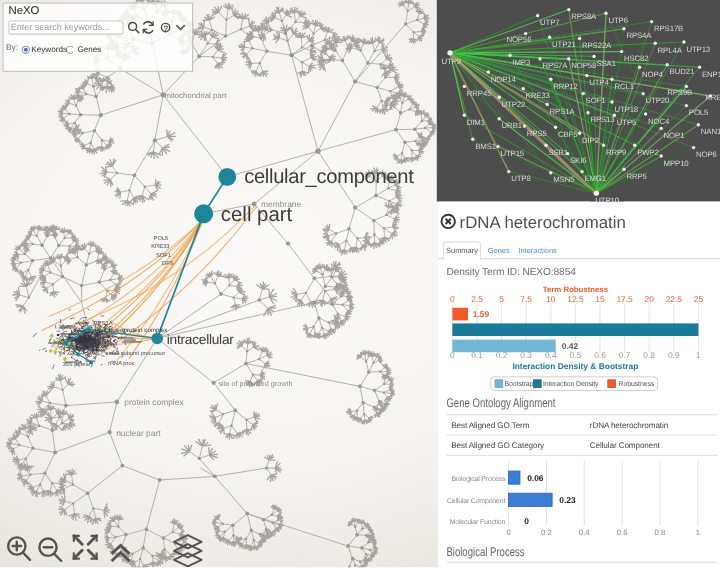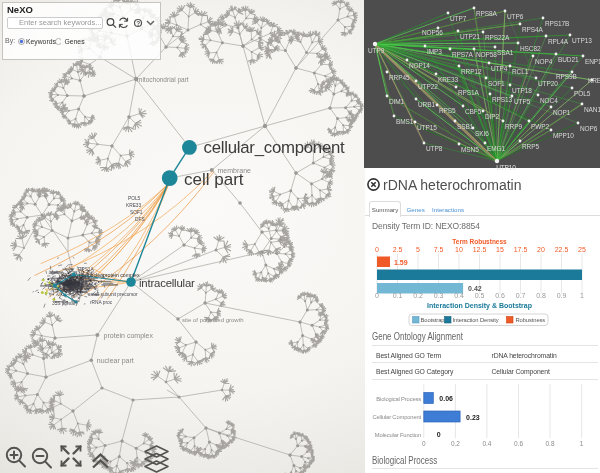--- a/index.html
+++ b/index.html
@@ -434,22 +434,22 @@
         <g stroke="#55534f" stroke-width="2.3" fill="none">
           <path d="M93 461.5l7.5-7 7.5 7M93 467.5l7.5-7 7.5 7"></path>
         </g>
         <g stroke="#55534f" stroke-width="1.6" fill="none" stroke-linejoin="round">
           <path d="M145 451.5l11.5-5.5 11.5 5.5-11.5 5.5z"></path>
           <path d="M145 459.0l11.5-5.5 11.5 5.5-11.5 5.5z"></path>
           <path d="M145 466.5l11.5-5.5 11.5 5.5-11.5 5.5z"></path>
         </g>
 </svg>
 <div style="position:absolute;left:2px;top:2px;width:159px;height:58px;background:rgba(255,255,255,0.82);border:1px solid #c6c4bf"></div>
-<div style="position:absolute;left:7px;top:4px;font-size:9.5px;font-weight:bold;color:#222">NeXO</div>
-<div style="position:absolute;left:7px;top:17px;width:96px;height:11.5px;background:#fff;border:1px solid #ccc;border-radius:2px;font-size:7.5px;color:#999;line-height:10.5px;padding-left:11px">Enter search keywords...</div>
+<div style="position:absolute;left:7px;top:4px;font-size:9.5px;font-weight:normal;color:#222">NeXO</div>
+<div style="position:absolute;left:7px;top:17px;width:96px;height:11.5px;background:#fff;border:1px solid #ccc;border-radius:2px;font-size:7.5px;color:#999;line-height:10.5px;padding-left:1px">Enter search keywords...</div>
 <svg style="position:absolute;left:105px;top:16px" width="52" height="14" viewBox="0 0 52 14">
 <g stroke="#444" stroke-width="1.2" fill="none">
 <circle cx="5.5" cy="6" r="3.3"></circle>
           <path d="M8 8.6L11 11.6"></path>
 <path d="M22.2 5a4.1 4.1 0 0 0-7.6-0.6M14.8 8.6a4.1 4.1 0 0 0 7.6 0.6"></path>
 <circle cx="33" cy="7" r="3.5" stroke="#555"></circle>
 </g>
 <path d="M22.6 1.8v3.4h-3.4M14.4 11.8V8.4h3.4" stroke="#444" stroke-width="1" fill="none"></path>
 <text x="31.2" y="9.5" font-size="6.5" fill="#555" font-weight="bold">?</text>
 <path d="M42 5l3.5 3.5L49 5" stroke="#666" stroke-width="1.5" fill="none"></path>

